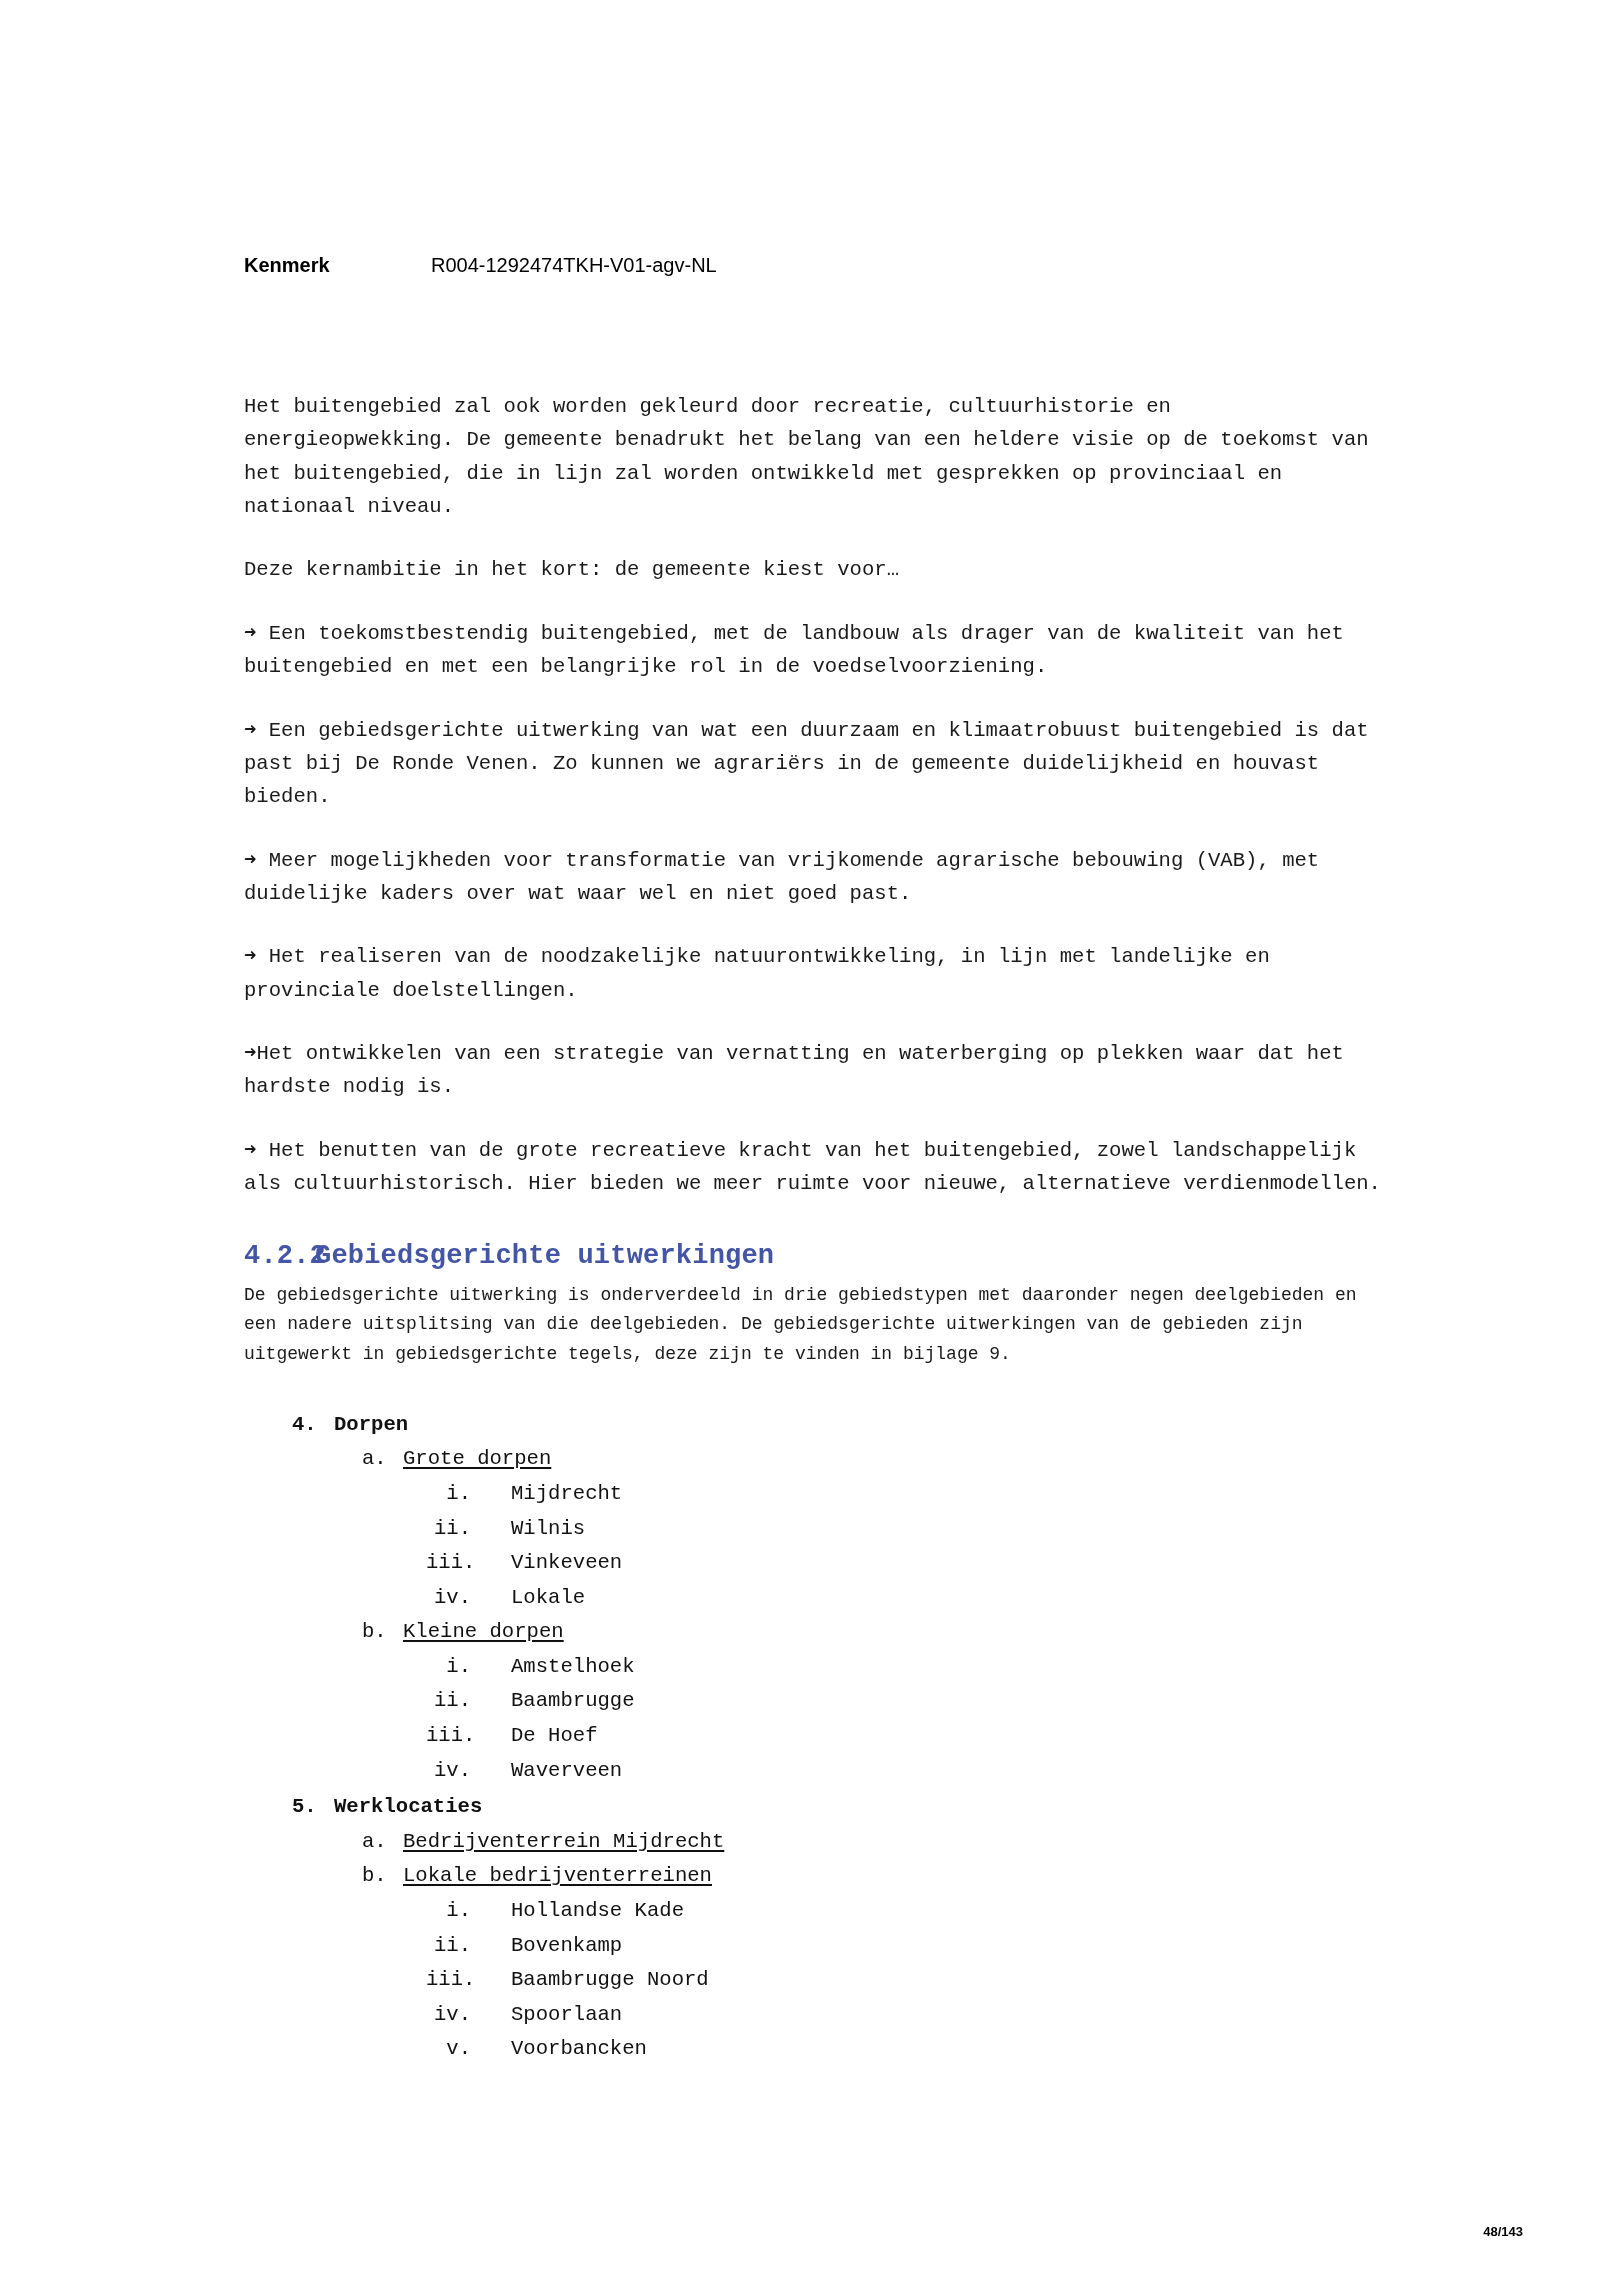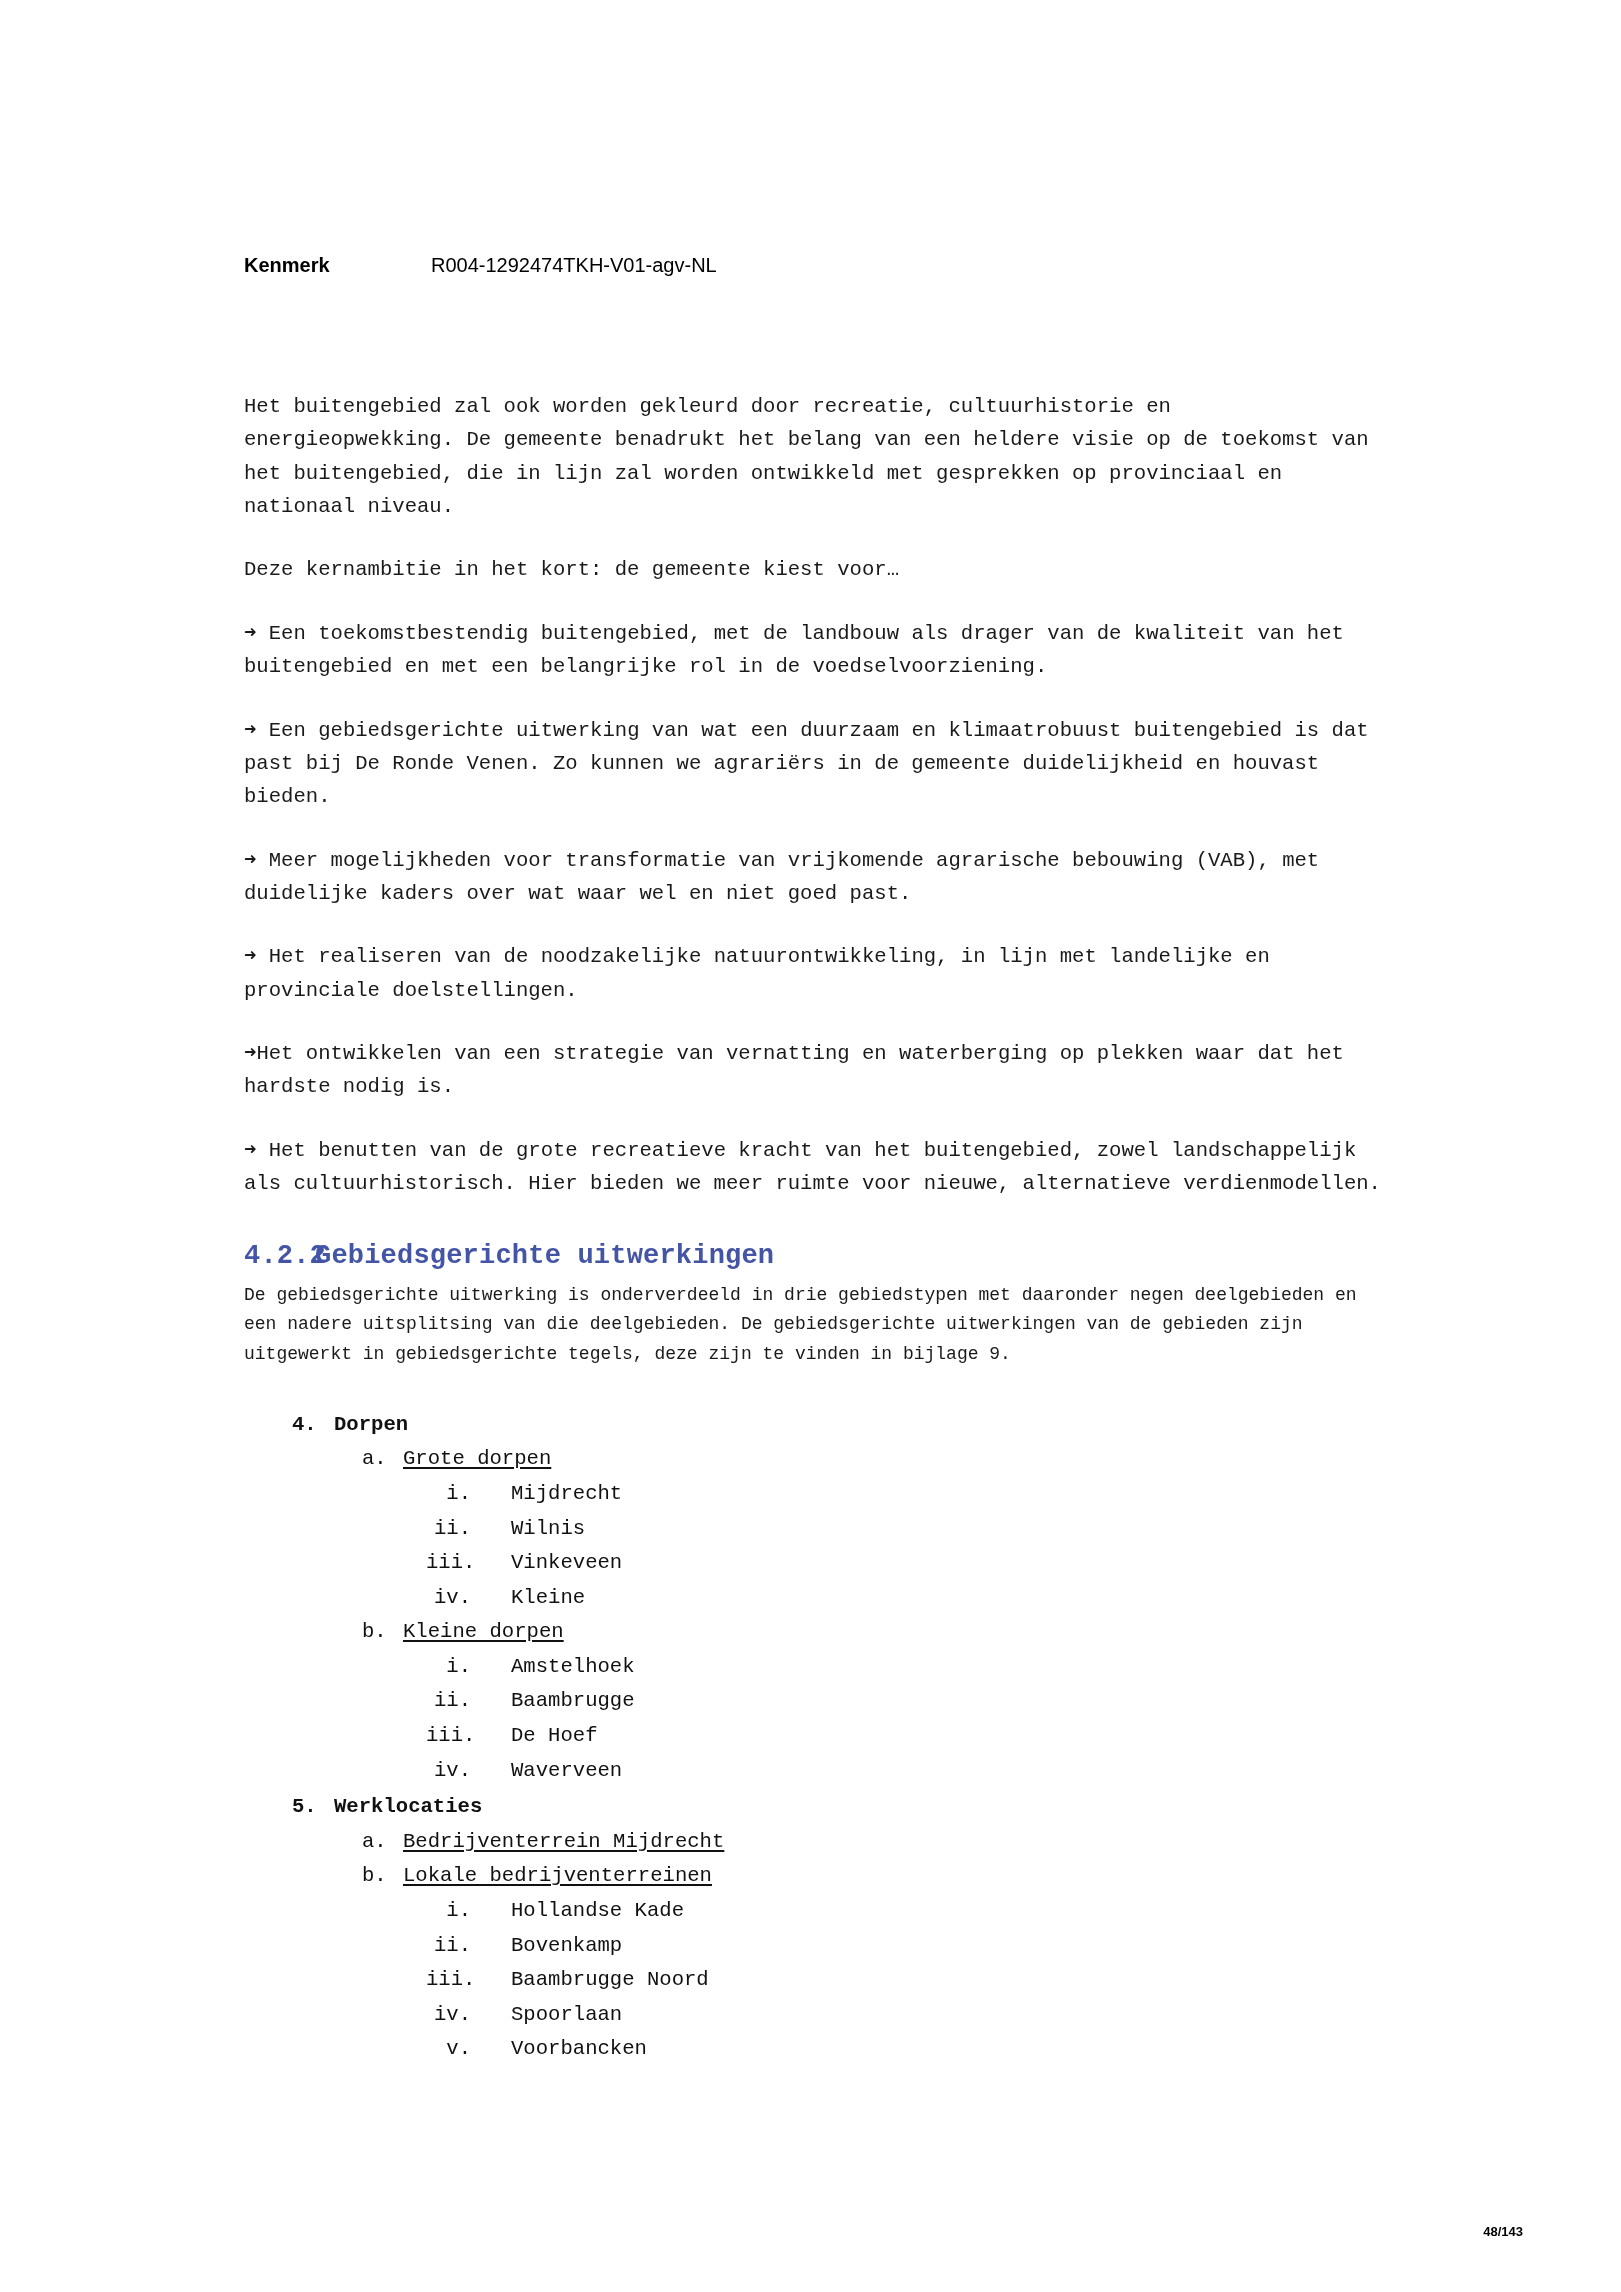--- a/index.html
+++ b/index.html
@@ -194,21 +194,21 @@
       <div class="lvl3">
         <span class="marker"><span class="rn">ii.</span></span>
         <span class="txt">Wilnis</span>
       </div>
       <div class="lvl3">
         <span class="marker"><span class="rn">iii.</span></span>
         <span class="txt">Vinkeveen</span>
       </div>
       <div class="lvl3">
         <span class="marker"><span class="rn">iv.</span></span>
-        <span class="txt">Kleine</span>
+        <span class="txt">Lokale</span>
       </div>
 
       <div class="lvl2">
         <span class="marker">b.</span>
         <span class="txt">Kleine dorpen</span>
       </div>
       <div class="lvl3">
         <span class="marker"><span class="rn">i.</span></span>
         <span class="txt">Amstelhoek</span>
       </div>

